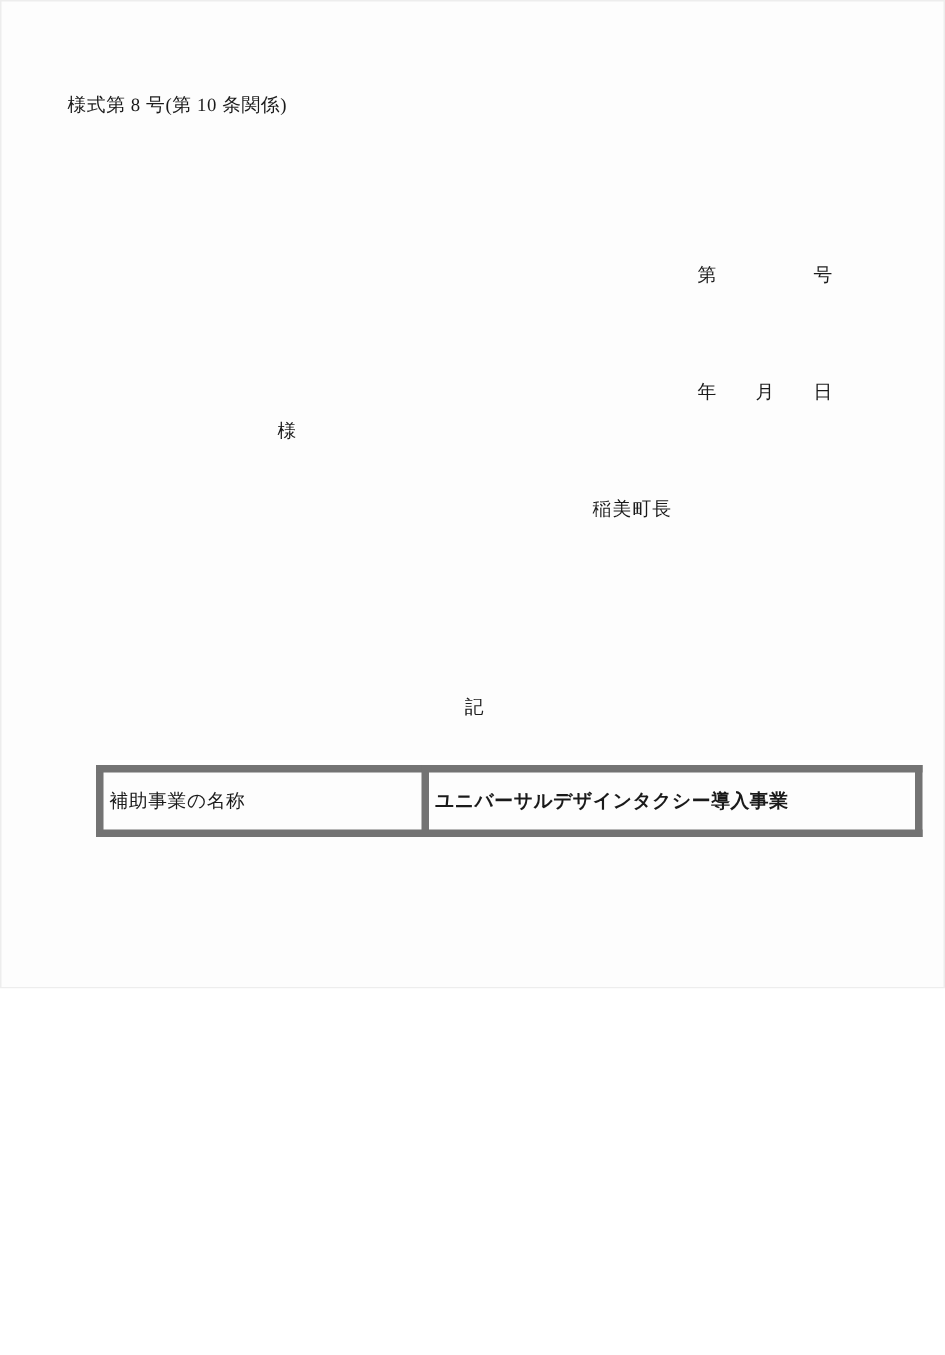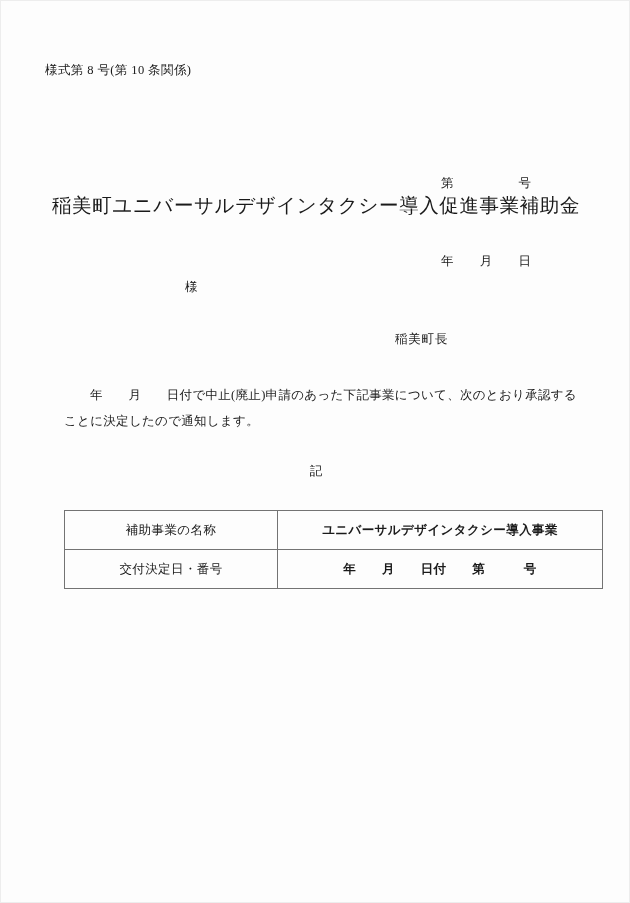--- a/index.html
+++ b/index.html
@@ -9,21 +9,21 @@
   }
 
   body {
     font-family: "Liberation Serif", "DejaVu Serif", serif;
     color: #1a1a1a;
   }
 
   #page {
     position: relative;
     width: 630px;
-    height: 903px;
+    height: 659px;
     background: #fdfdfd;
     border: 1px solid #ededed;
     box-sizing: border-box;
     overflow: hidden;
   }
 
   .abs { position: absolute; }
 
   
   .form-no {
@@ -36,21 +36,21 @@
 
   
   .doc-meta {
     left: 440px;
     top: 117px;
     font-size: 12.5px;
     line-height: 26px;
     white-space: pre;
     letter-spacing: 0.4px;
   }
-  .doc-meta div { white-space: pre; }
+  .doc-meta div { white-space: pre; margin-left: 24px; }
 
   
   .title-block {
     left: 0;
     top: 190px;
     width: 630px;
     text-align: center;
     font-size: 19.5px;
     line-height: 30px;
     letter-spacing: 0.6px;
@@ -96,24 +96,23 @@
 
   
   .data-table {
     left: 63px;
     top: 509px;
     width: 520px;
     border-collapse: collapse;
     table-layout: fixed;
   }
   .data-table td {
-    border: 1px solid #737373;
+    border: 5px solid #737373;
     height: 38px;
     font-size: 12.5px;
-    text-align: center;
     vertical-align: middle;
     letter-spacing: 0.4px;
     white-space: pre;
     padding: 0 4px;
   }
   .data-table .col-label { width: 204px; }
   .data-table .col-value { width: 316px; font-weight: bold; }
 </style>
 </head>
 <body>
@@ -121,39 +120,31 @@
 <div id="page">
 
   <div class="abs form-no">様式第 8 号(第 10 条関係)</div>
 
   <div class="abs doc-meta">
     <div>第　　　　　号</div>
     <div>年　　月　　日</div>
   </div>
 
   <div class="abs title-block">
-    <div class="line">稲美町ユニバーサルデザインタクシー導入促進事業補助金</div>
   </div>
 
   <div class="abs addressee">様</div>
 
   <div class="abs issuer">稲美町長</div>
 
-  <div class="abs body-text">
-    <div class="p1">年　　月　　日付で中止(廃止)申請のあった下記事業について、次のとおり承認することに決定したので通知します。</div>
-  </div>
 
   <div class="abs ki-mark">記</div>
 
   <table class="abs data-table">
     <tbody>
       <tr>
         <td class="col-label">補助事業の名称</td>
         <td class="col-value">ユニバーサルデザインタクシー導入事業</td>
       </tr>
-      <tr>
-        <td class="col-label">交付決定日・番号</td>
-        <td class="col-value">年　　月　　日付　　第　　　号</td>
-      </tr>
     </tbody>
   </table>
 
 </div>
 
 </body></html>

